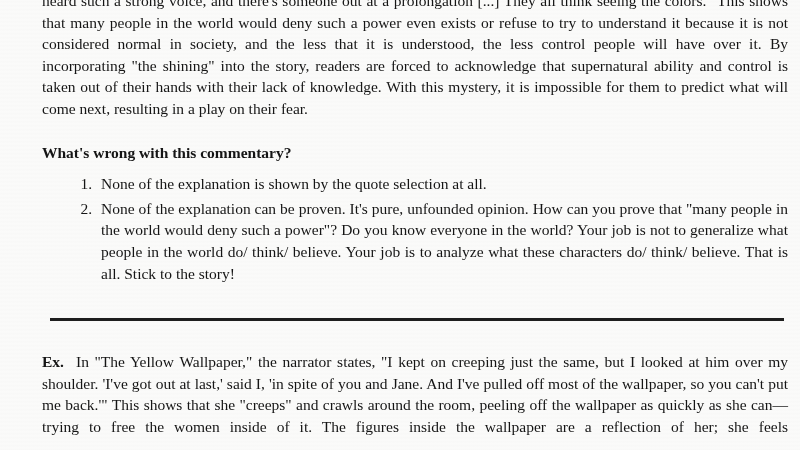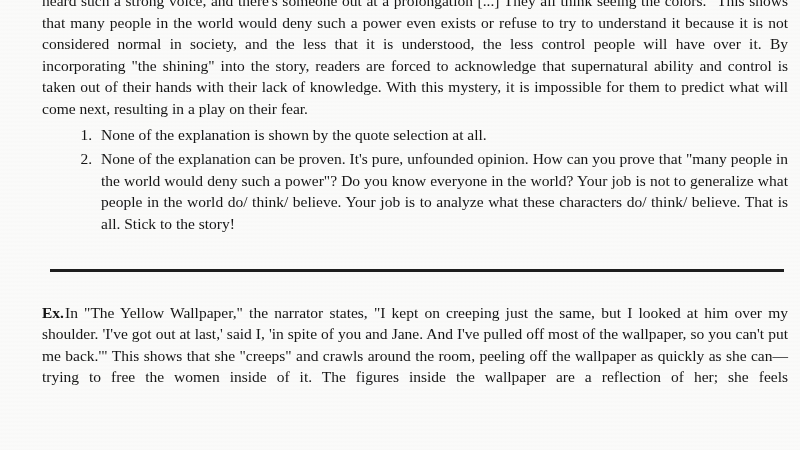--- a/index.html
+++ b/index.html
@@ -33,21 +33,21 @@
   }
   .intro {
     text-align: justify;
   }
   .question-heading {
     font-weight: bold;
     font-size: 15.5px;
     margin-top: 22px;
   }
   ol.issues {
-    margin-top: 4px;
+    margin-top: 10px;
     padding-left: 54px;
     list-style-type: decimal;
   }
   ol.issues li {
     text-align: justify;
     padding-left: 5px;
     margin-bottom: 3px;
   }
   .divider {
     border: none;
@@ -60,31 +60,32 @@
     text-align: justify;
   }
   .do-label { margin-right: 14px; }
   .example {
     margin-top: 30px;
     text-align: justify;
     text-align-last: justify;
   }
   .ex-label {
     font-weight: bold;
-    margin-right: 1px;
+    margin-right: 12px;
   }
 </style>
 </head>
 <body>
 
 <div class="scan-page">
   <div class="doc">
 
     <p class="intro">heard such a strong voice, and there's someone out at a prolongation [...] They all think seeing the colors."  This shows that many people in the world would deny such a power even exists or refuse to try to understand it because it is not considered normal in society, and the less that it is understood, the less control people will have over it.  By incorporating "the shining" into the story, readers are forced to acknowledge that supernatural ability and control is taken out of their hands with their lack of knowledge.  With this mystery, it is impossible for them to predict what will come next, resulting in a play on their fear.</p>
 
+    <h2 class="question-heading">What's wrong with this commentary?</h2>
 
     <ol class="issues">
       <li>None of the explanation is shown by the quote selection at all.</li>
       <li>None of the explanation can be proven.  It's pure, unfounded opinion.  How can you prove that "many people in the world would deny such a power"?  Do you know everyone in the world?  Your job is not to generalize what people in the world do/ think/ believe.  Your job is to analyze what these characters do/ think/ believe.  That is all.  Stick to the story!</li>
     </ol>
 
     <hr class="divider">
 
 
     <p class="example"><span class="ex-label">Ex.</span><span>In "The Yellow Wallpaper," the narrator states, "I kept on creeping just the same, but I looked at him over my shoulder.  'I've got out at last,' said I, 'in spite of you and Jane. And I've pulled off most of the wallpaper, so you can't put me back.'"  This shows that she "creeps" and crawls around the room, peeling off the wallpaper as quickly as she can—trying to free the women inside of it.  The figures inside the wallpaper are a reflection of her; she feels</span></p>

